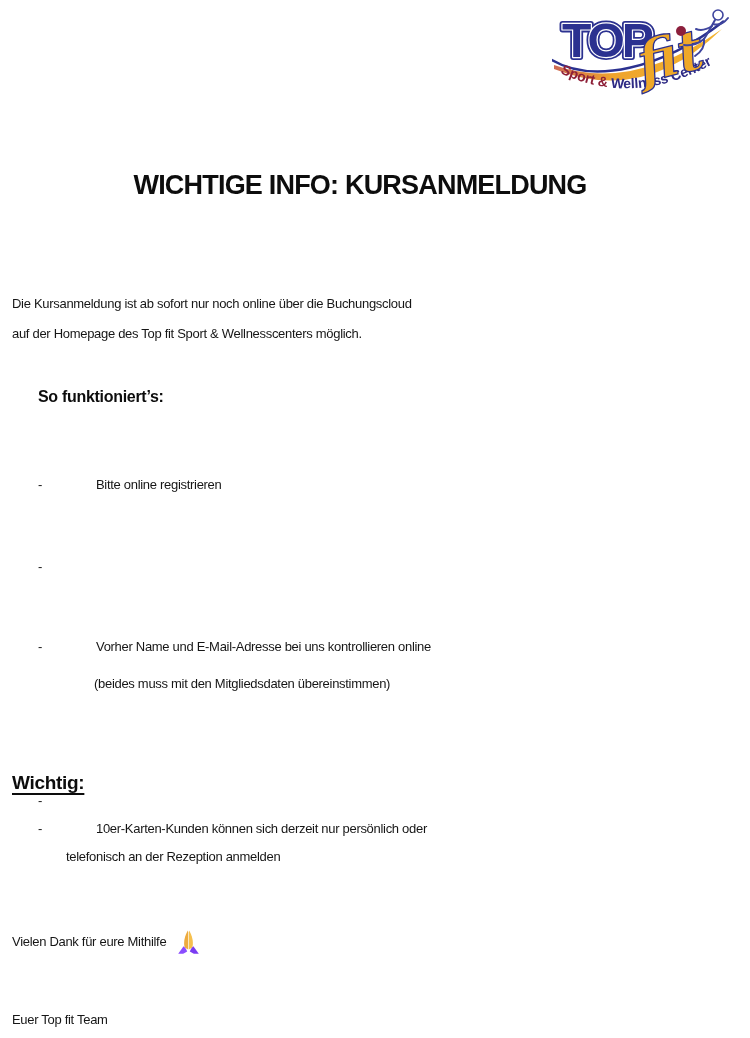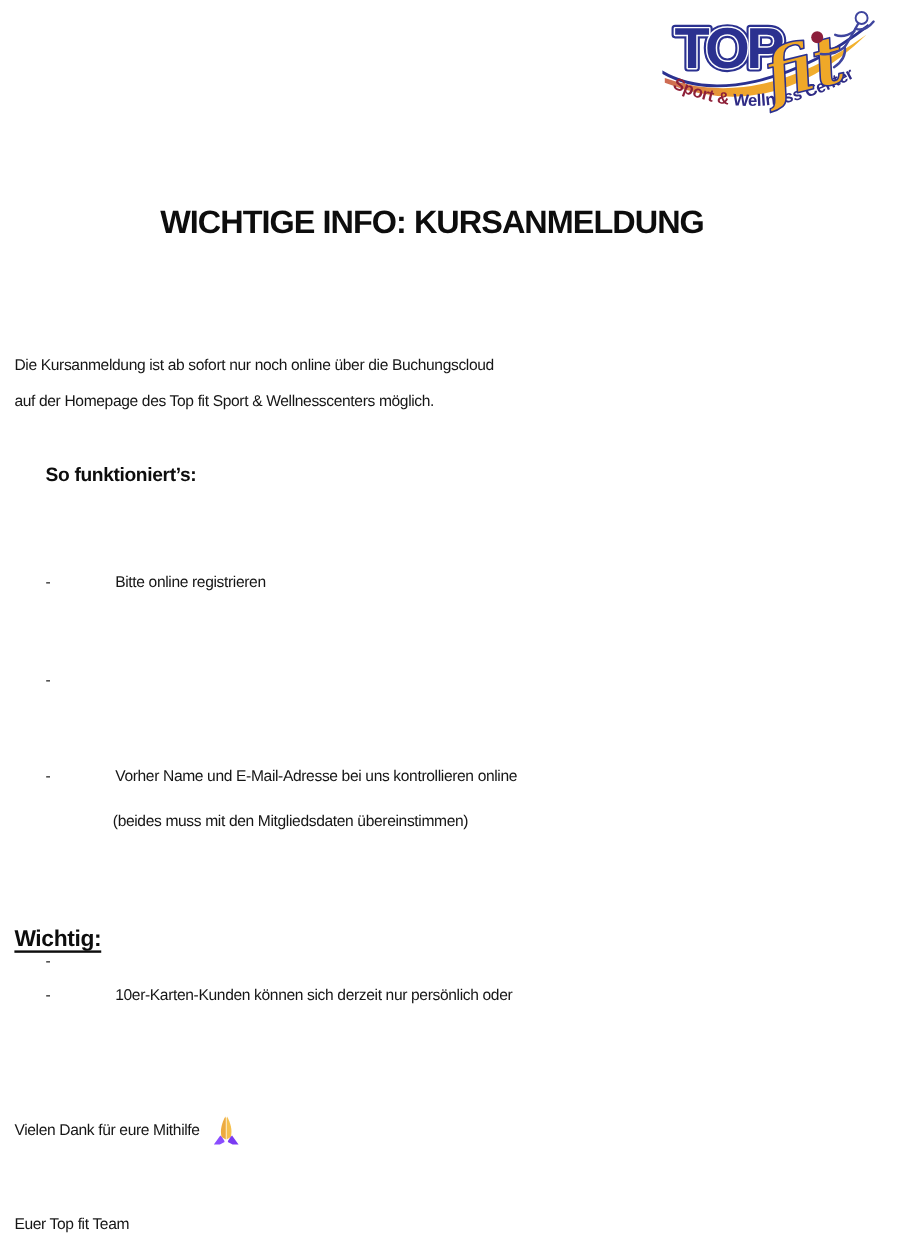--- a/index.html
+++ b/index.html
@@ -118,20 +118,23 @@
   <div class="abs important-heading">Wichtig:</div>
 
   <div class="abs important-list body-text">
     <div class="imp-row">
       <span class="dash">-</span>
     </div>
     <div class="imp-row">
       <span class="dash">-</span>
       <span class="btext">10er-Karten-Kunden können sich derzeit nur persönlich oder</span>
     </div>
+    <div class="imp-row">
+      <span class="imp-cont">telefonisch an der Rezeption anmelden</span>
+    </div>
   </div>
 
   <div class="abs signoff body-text">Euer Top fit Team</div>
 
   <div class="abs thanks body-text">
     <span>Vielen Dank für eure Mithilfe</span>
     <svg class="emoji" viewBox="0 0 27 27">
       <path d="M 12.8,2.5 C 10,7.5 8.2,13.5 9.6,19.5 L 13.2,21.5 L 13.2,4 Z" fill="#EDAB3F"></path>
       <path d="M 14.2,2.5 C 17,7.5 18.8,13.5 17.4,19.5 L 13.8,21.5 L 13.8,4 Z" fill="#F6C04D"></path>
       <path d="M 3.2,25.8 L 8.6,18.2 C 10.4,20 11.6,21.6 12.2,23.6 L 8.2,25.8 Z" fill="#8A4DFF"></path>

